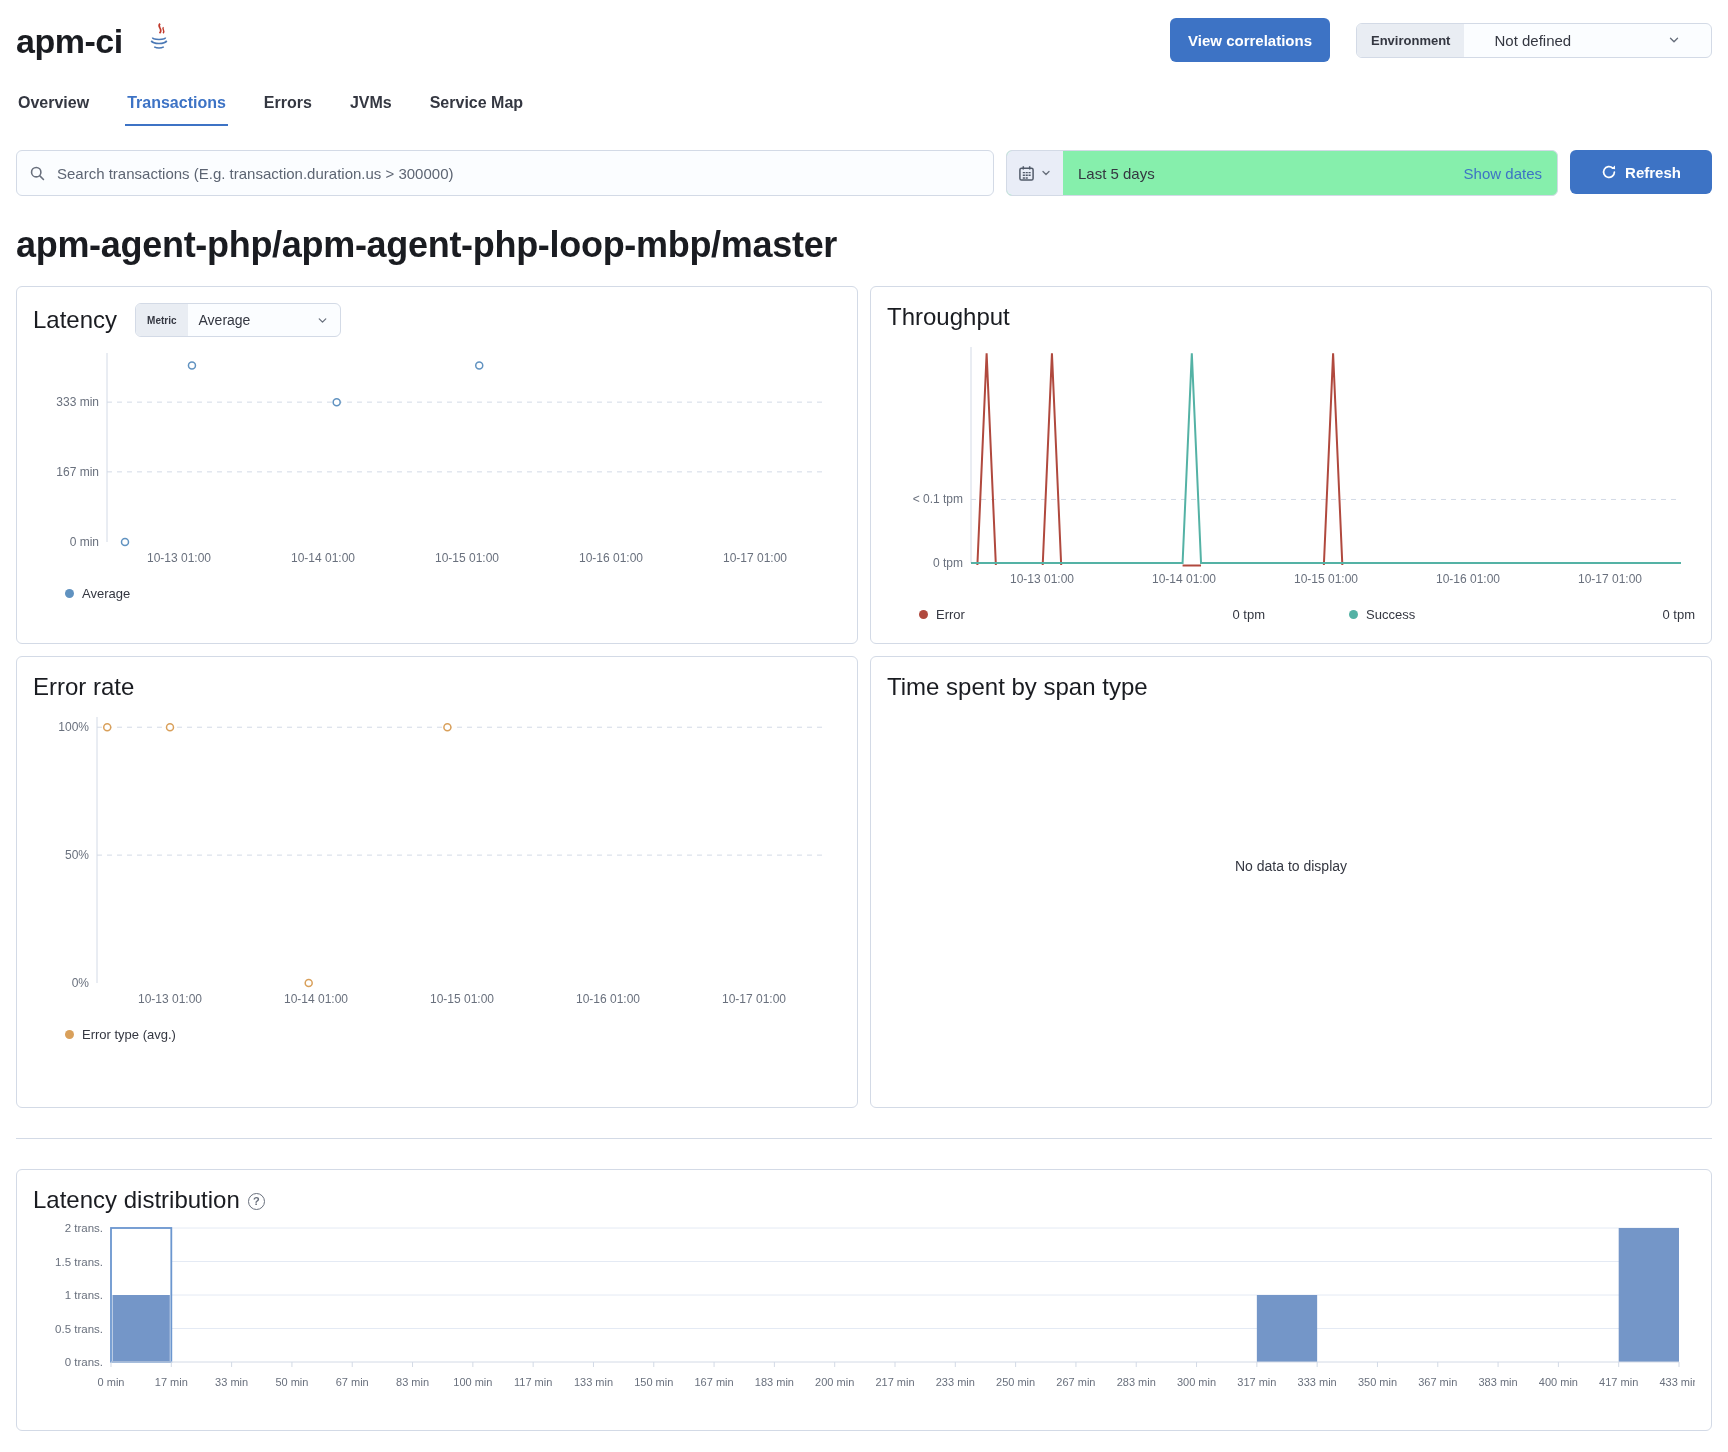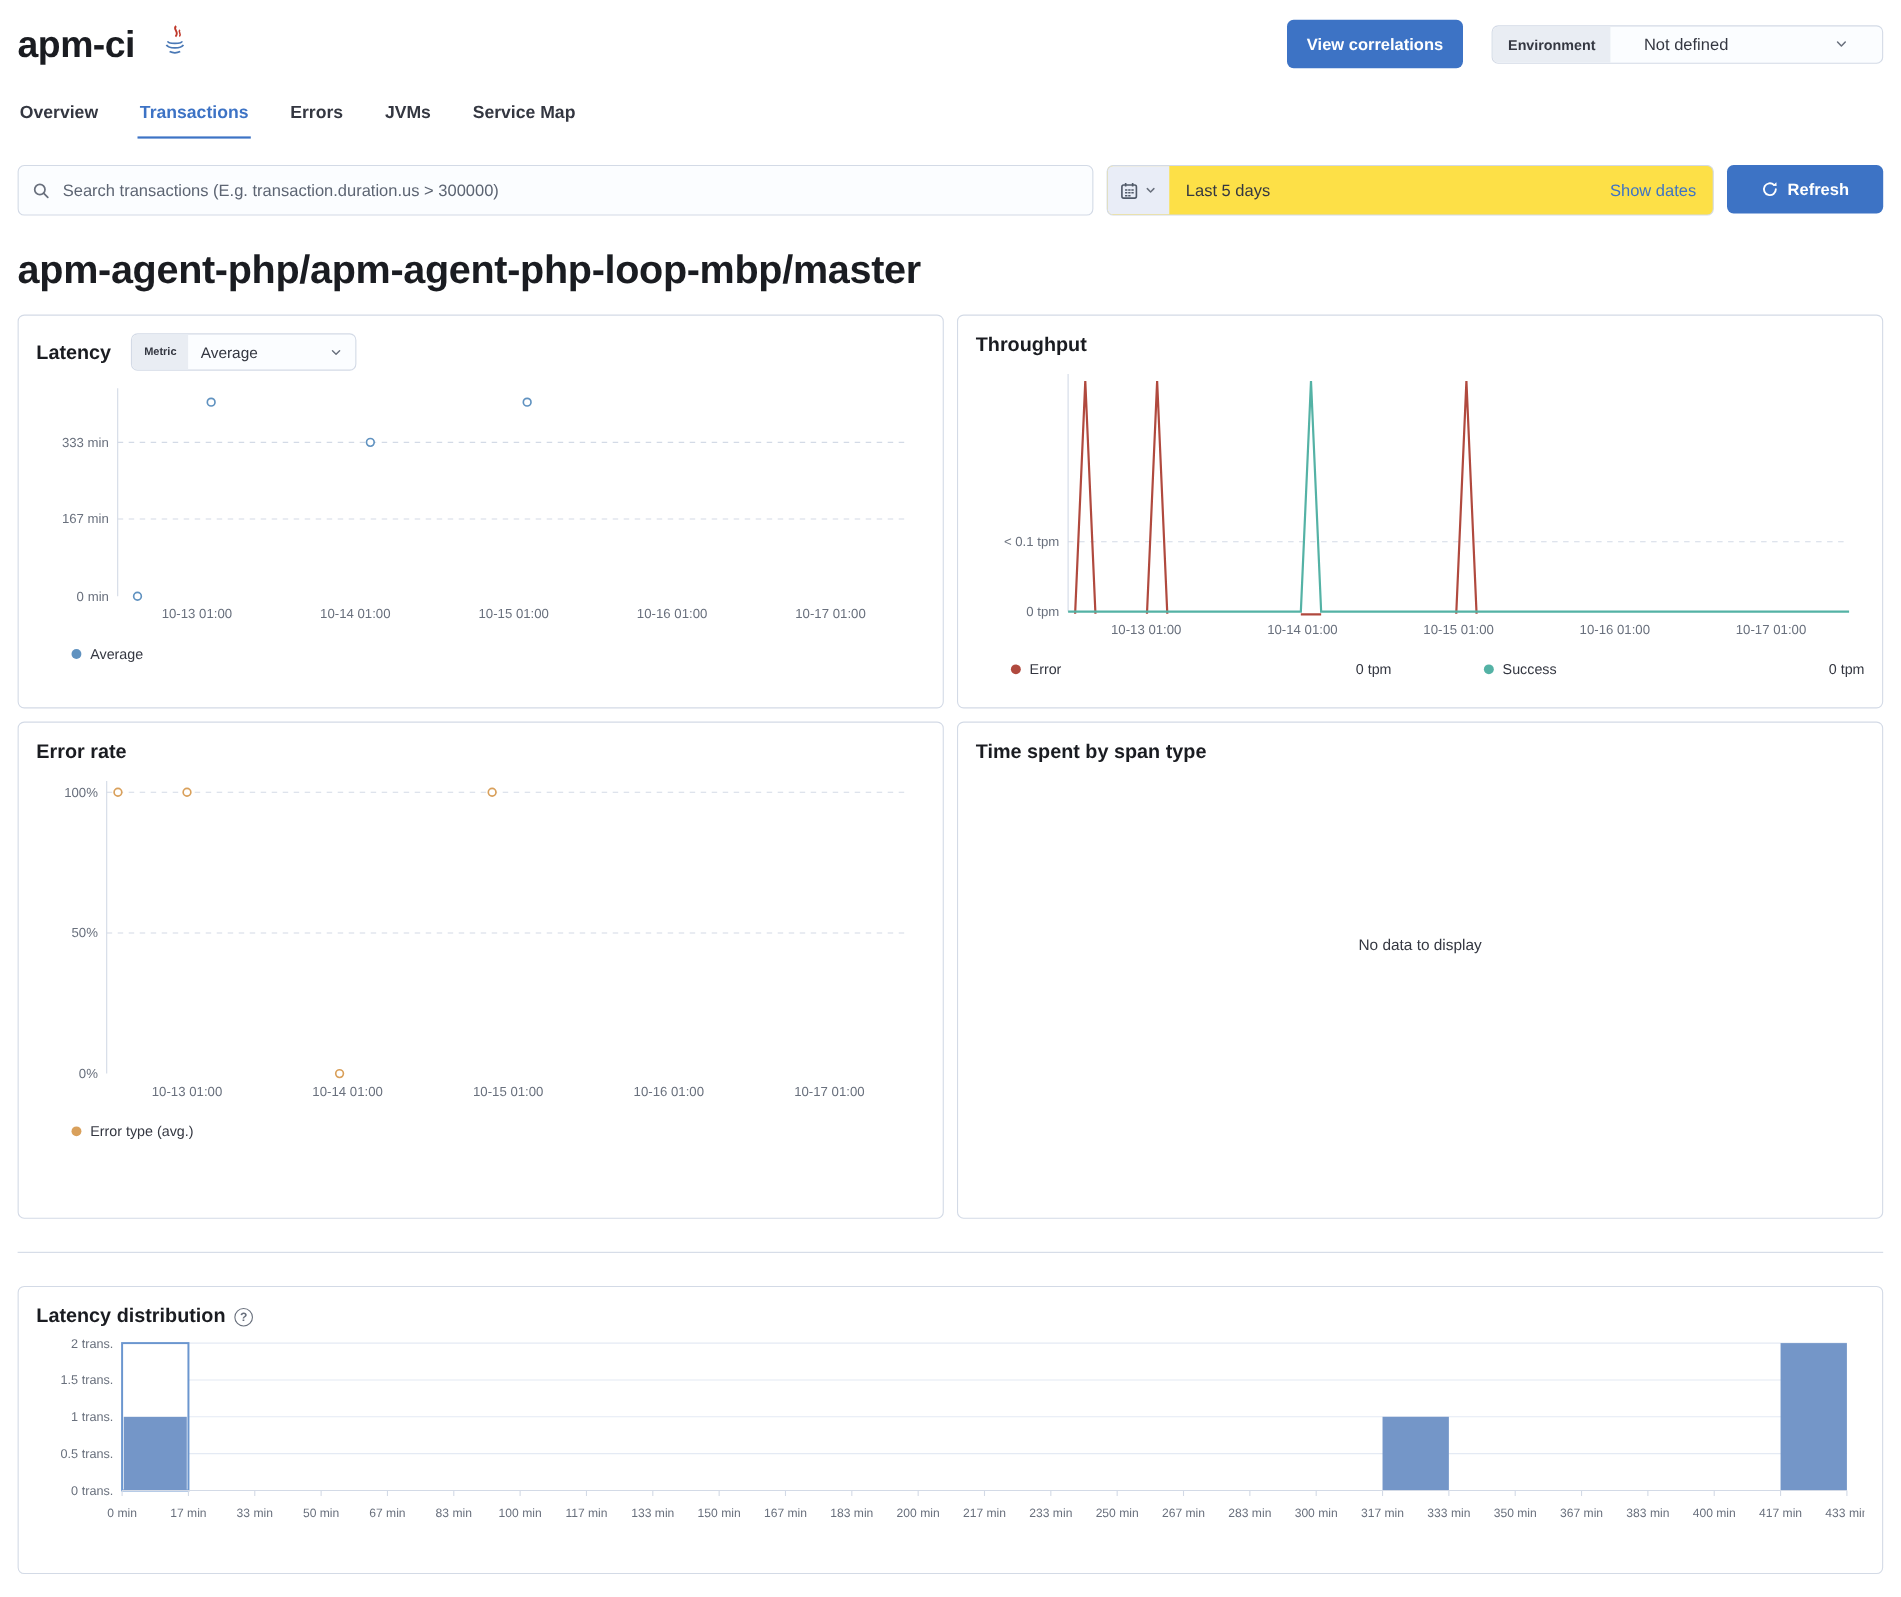--- a/index.html
+++ b/index.html
@@ -30,35 +30,35 @@
 
   
   .toolbar { display:flex; gap:12px; margin-top:24px; height:46px; }
   .searchbox { flex:1; position:relative; border:1px solid #D3DAE6; border-radius:6px;
     background:#fbfdff; display:flex; align-items:center; }
   .searchbox svg { position:absolute; left:12px; }
   .searchbox input { width:100%; height:100%; border:none; outline:none; background:transparent;
     padding-left:40px; font-size:15px; color:#343741; font-family:inherit; }
   .searchbox input::placeholder { color:#5d6573; opacity:1; }
   .datepicker { width:552px; display:flex; align-items:stretch; border:1px solid #D3DAE6;
-    border-radius:6px; background:#fde047; overflow:hidden; }
+    border-radius:6px; background:#86efac; overflow:hidden; }
   .dp-quick { background:#E9EDF7; display:flex; align-items:center; gap:5px; padding:0 11px; cursor:pointer; }
   .dp-value { display:flex; align-items:center; padding-left:15px; font-size:15px; color:#343741; }
   .dp-spacer { flex:1; }
   .dp-show { display:flex; align-items:center; padding-right:15px; font-size:15px; font-weight:500;
     color:#3D73C5; cursor:pointer; }
   .btn-refresh { width:142px; justify-content:center; }
 
   
   .service-title { margin-top:28px; font-size:36px; font-weight:700; color:#1a1c21; letter-spacing:-0.3px; }
   .grid { display:grid; grid-template-columns:1fr 1fr; gap:12px; margin-top:20px; }
   .panel { border:1px solid #D3DAE6; border-radius:6px; background:#fff; padding:16px; }
   .p-r1 { height:358px; }
   .p-r2 { height:452px; }
-  .panel-title { font-size:18px; font-weight:700; color:#1a1c21; }
+  .panel-title { font-size:24px; font-weight:400; color:#1a1c21; }
   .lat-head { display:flex; align-items:center; gap:18px; }
   .metric-ctl { display:flex; height:34px; border:1px solid #D3DAE6; border-radius:6px;
     overflow:hidden; background:#fbfdff; }
   .metric-label { background:#E9EDF3; display:flex; align-items:center; padding:0 11px;
     font-size:10px; font-weight:700; }
   .metric-value { width:152px; display:flex; align-items:center; justify-content:space-between;
     padding:0 11px; font-size:14px; cursor:pointer; }
 
   .chart { width:100%; margin-top:6px; }
   .legend { display:flex; align-items:center; gap:8px; margin-top:14px; padding-left:32px;

